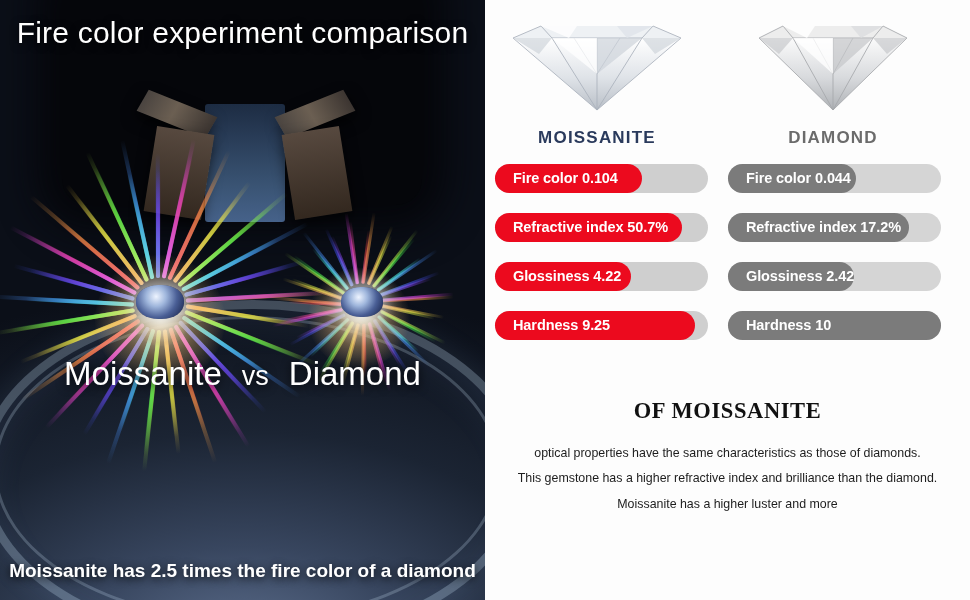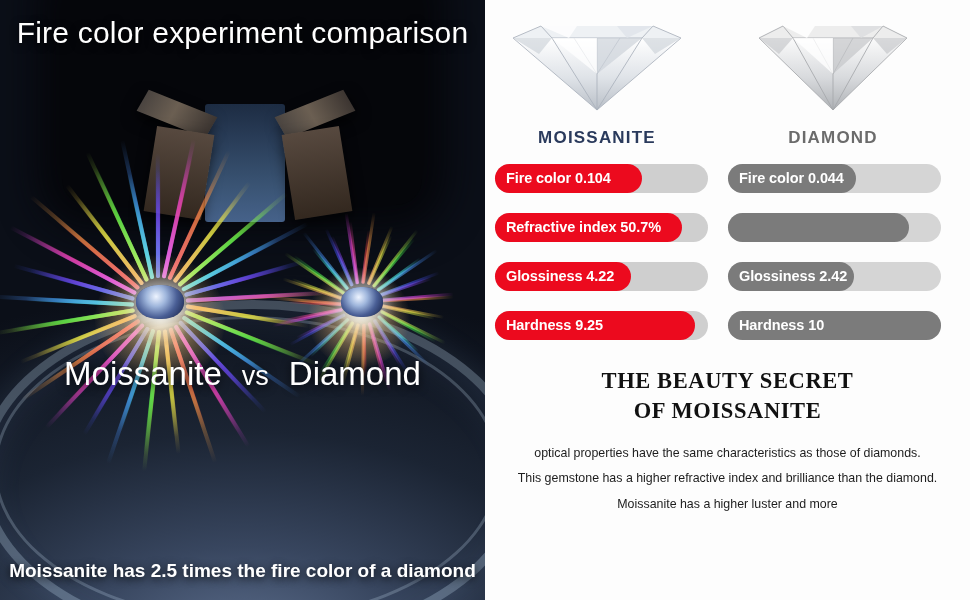--- a/index.html
+++ b/index.html
@@ -69,21 +69,21 @@
   .head.a{left:12px;}
   .head.b{left:248px;}
 
   .bars{position:relative;height:196px;}
   .bar-col{position:absolute;top:0;width:213px;}
   .bar-col.left{left:10px;}
   .bar-col.right{left:243px;}
   .bar-row{position:relative;height:29px;margin-bottom:20px;}
   .track{position:absolute;inset:0;border-radius:15px;}
   .fill{position:absolute;left:0;top:0;bottom:0;border-radius:15px;}
-  .bar-label{position:absolute;left:11px;top:0;height:35px;line-height:29px;color:#fff;
+  .bar-label{position:absolute;left:18px;top:0;height:35px;line-height:29px;color:#fff;
     font-size:14.5px;font-weight:600;white-space:nowrap;letter-spacing:-.1px;}
 
   .secret{margin-top:6px;text-align:center;}
   .secret h2{margin:0;font-family:"Liberation Serif",serif;font-weight:700;font-size:22.5px;
     line-height:1.33;letter-spacing:.6px;color:#111;}
   .body-copy{margin-top:15px;text-align:center;color:#1d1d1d;font-size:12.4px;line-height:2.05;}
   .body-copy div{white-space:nowrap;}
 </style>
 </head>
 <body>
@@ -314,37 +314,38 @@
 
       <div class="bar-col right">
         <div class="bar-row">
           <div class="track" style="background: rgb(213, 213, 213);"></div>
           <div class="fill" style="background: rgb(123, 123, 123); width: 60%;"></div>
           <div class="bar-label">Fire color 0.044</div>
         </div>
         <div class="bar-row">
           <div class="track" style="background: rgb(213, 213, 213);"></div>
           <div class="fill" style="background: rgb(123, 123, 123); width: 85%;"></div>
+          <div class="bar-label">Refractive index 17.2%</div>
         </div>
         <div class="bar-row">
           <div class="track" style="background: rgb(213, 213, 213);"></div>
           <div class="fill" style="background: rgb(123, 123, 123); width: 59%;"></div>
           <div class="bar-label">Glossiness 2.42</div>
         </div>
         <div class="bar-row">
           <div class="track" style="background: rgb(213, 213, 213);"></div>
           <div class="fill" style="background: rgb(123, 123, 123); width: 100%;"></div>
           <div class="bar-label">Hardness 10</div>
         </div>
       </div>
     </div>
 
     <div class="secret">
       <h2>
-        <span>THE BEAUTY SECRET</span><br>
+        <br>
         <span>OF MOISSANITE</span>
       </h2>
     </div>
 
     <div class="body-copy">
       <div>optical properties have the same characteristics as those of diamonds.</div>
       <div>This gemstone has a higher refractive index and brilliance than the diamond.</div>
       <div>Moissanite has a higher luster and more</div>
     </div>
   </div>

